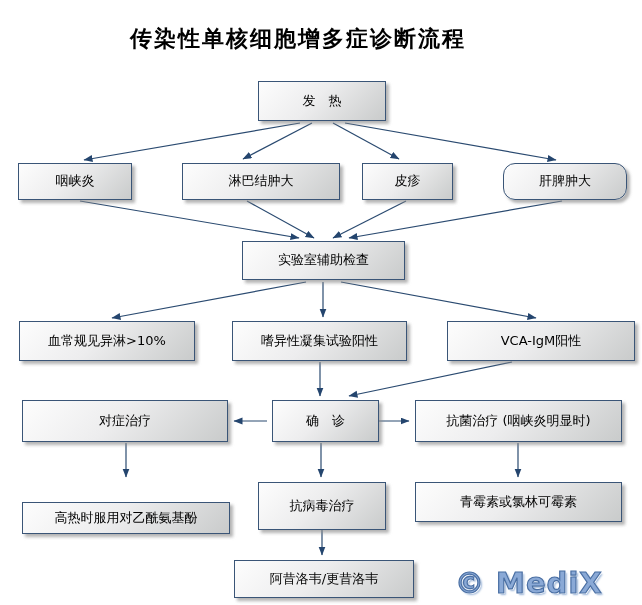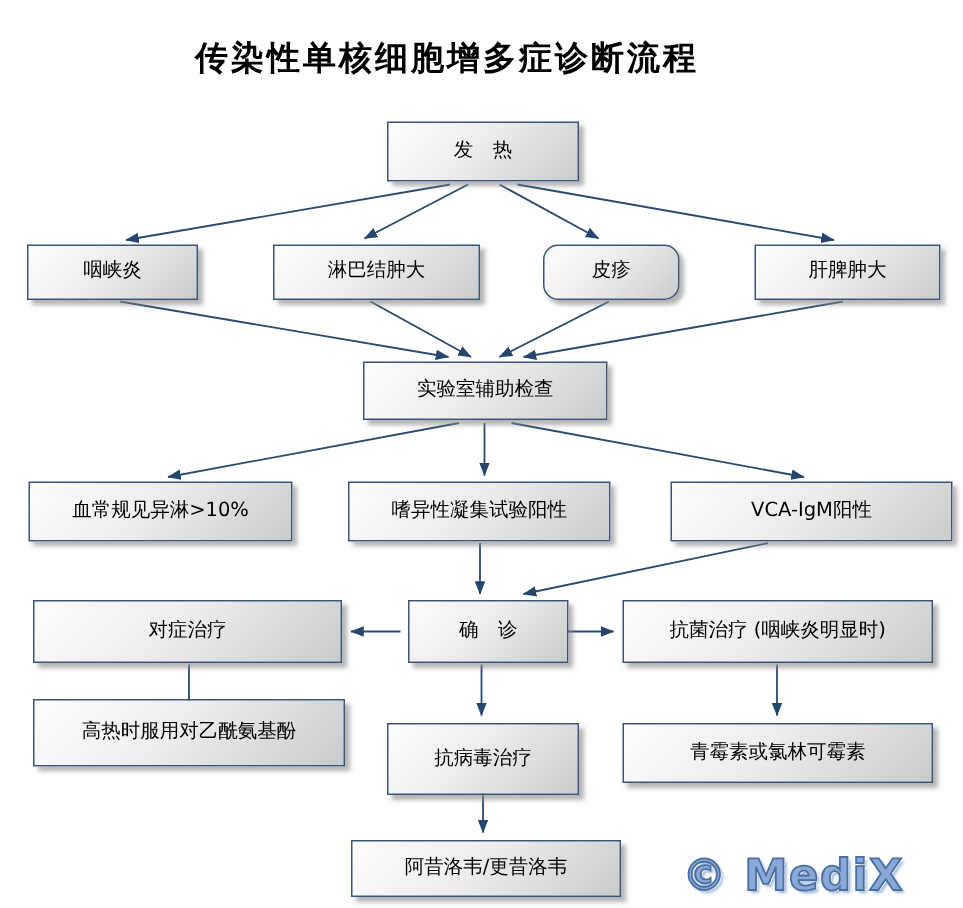--- a/index.html
+++ b/index.html
@@ -75,29 +75,29 @@
   </svg>
 
   <div class="box" style="left:258px;top:81px;width:128px;height:40px;">
     <span>发　热</span>
   </div>
 
   <div class="box" style="left:18px;top:163px;width:114px;height:37px;">
     <span>咽峡炎</span>
   </div>
 
-  <div class="box" style="left:182px;top:163px;width:138px;height:37px;">
+  <div class="box" style="left:182px;top:163px;width:158px;height:37px;">
     <span>淋巴结肿大</span>
   </div>
 
-  <div class="box" style="left:362px;top:163px;width:91px;height:37px;border-radius:10px;">
+  <div class="box" style="left:362px;top:163px;width:91px;height:37px;">
     <span>皮疹</span>
   </div>
 
-  <div class="box" style="left:503px;top:163px;width:124px;height:37px;">
+  <div class="box" style="left:503px;top:163px;width:124px;height:37px;border-radius:12px;">
     <span>肝脾肿大</span>
   </div>
 
   <div class="box" style="left:242px;top:241px;width:163px;height:39px;">
     <span>实验室辅助检查</span>
   </div>
 
   <div class="box" style="left:19px;top:321px;width:176px;height:40px;">
     <span>血常规见异淋&gt;10%</span>
   </div>
@@ -115,21 +115,21 @@
   </div>
 
   <div class="box" style="left:272px;top:400px;width:107px;height:42px;">
     <span>确　诊</span>
   </div>
 
   <div class="box" style="left:415px;top:400px;width:207px;height:42px;">
     <span>抗菌治疗 (咽峡炎明显时)</span>
   </div>
 
-  <div class="box" style="left:22px;top:466px;width:208px;height:45px;">
+  <div class="box" style="left:22px;top:502px;width:208px;height:32px;">
     <span>高热时服用对乙酰氨基酚</span>
   </div>
 
   <div class="box" style="left:258px;top:482px;width:128px;height:48px;">
     <span>抗病毒治疗</span>
   </div>
 
   <div class="box" style="left:415px;top:482px;width:207px;height:40px;">
     <span>青霉素或氯林可霉素</span>
   </div>

